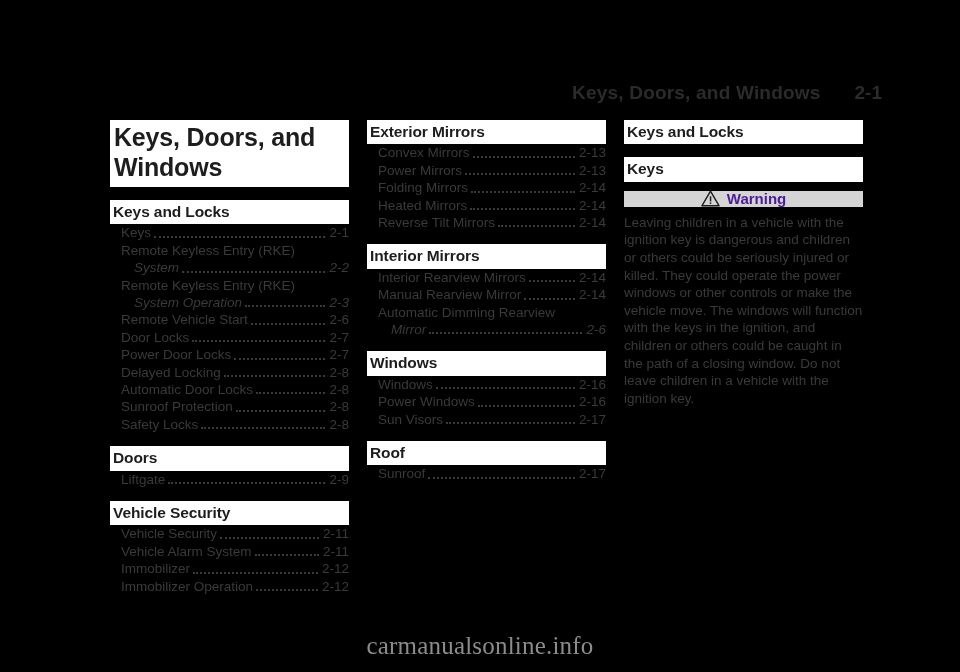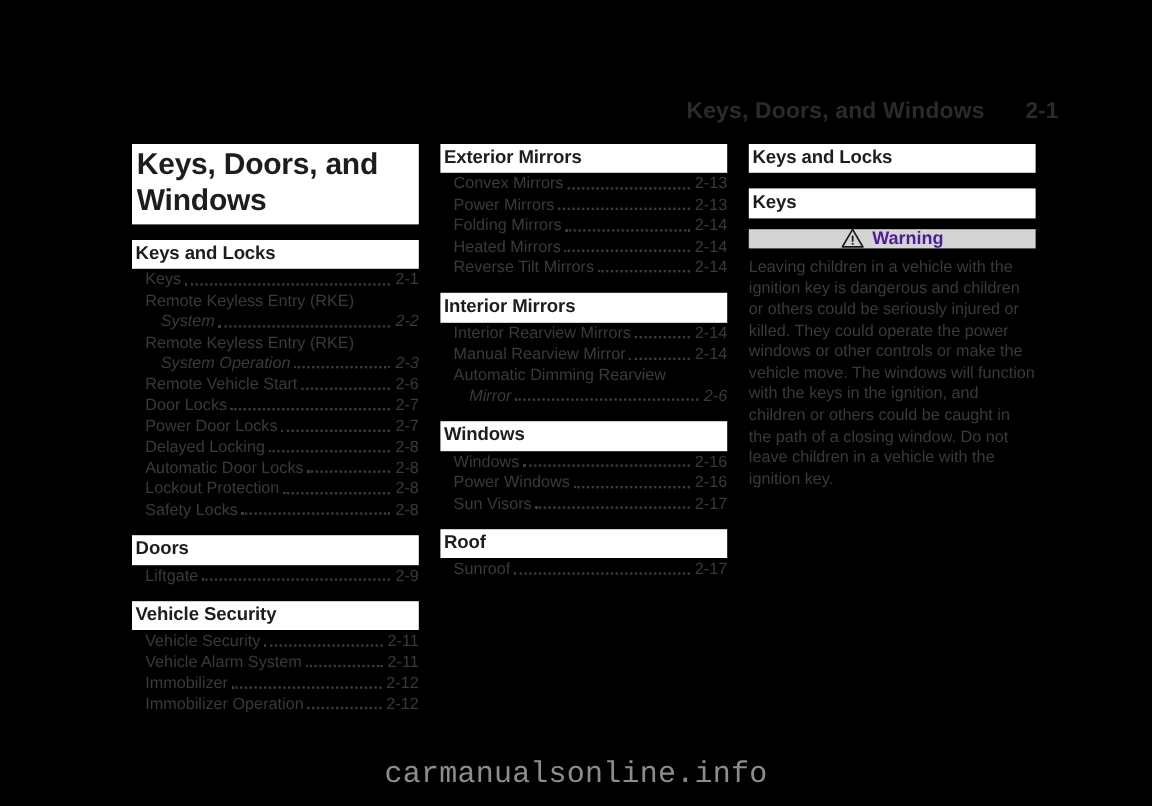--- a/index.html
+++ b/index.html
@@ -150,21 +150,21 @@
   
   .watermark {
     position: absolute;
     left: 0;
     right: 0;
     bottom: 12px;
     text-align: center;
     color: #8c8c8c;
     font-size: 25px;
     letter-spacing: 0.2px;
-    font-family: Liberation Mono, monospace;
+    font-family: Liberation Serif, serif;
   }
 </style>
 </head>
 <body>
 
 <div class="page">
 
   <div class="running-header">
     <span class="rh-title">Keys, Doors, and Windows</span>
     <span class="rh-page">2-1</span>
@@ -222,21 +222,21 @@
               <span class="t-label">Delayed Locking</span>
               <span class="t-dots"></span>
               <span class="t-page">2-8</span>
             </li>
             <li class="toc-item">
               <span class="t-label">Automatic Door Locks</span>
               <span class="t-dots"></span>
               <span class="t-page">2-8</span>
             </li>
             <li class="toc-item">
-              <span class="t-label">Lockout Protection</span>
+              <span class="t-label">Sunroof Protection</span>
               <span class="t-dots"></span>
               <span class="t-page">2-8</span>
             </li>
             <li class="toc-item">
               <span class="t-label">Safety Locks</span>
               <span class="t-dots"></span>
               <span class="t-page">2-8</span>
             </li>
           </ul>
           <div class="gap-md"></div>

